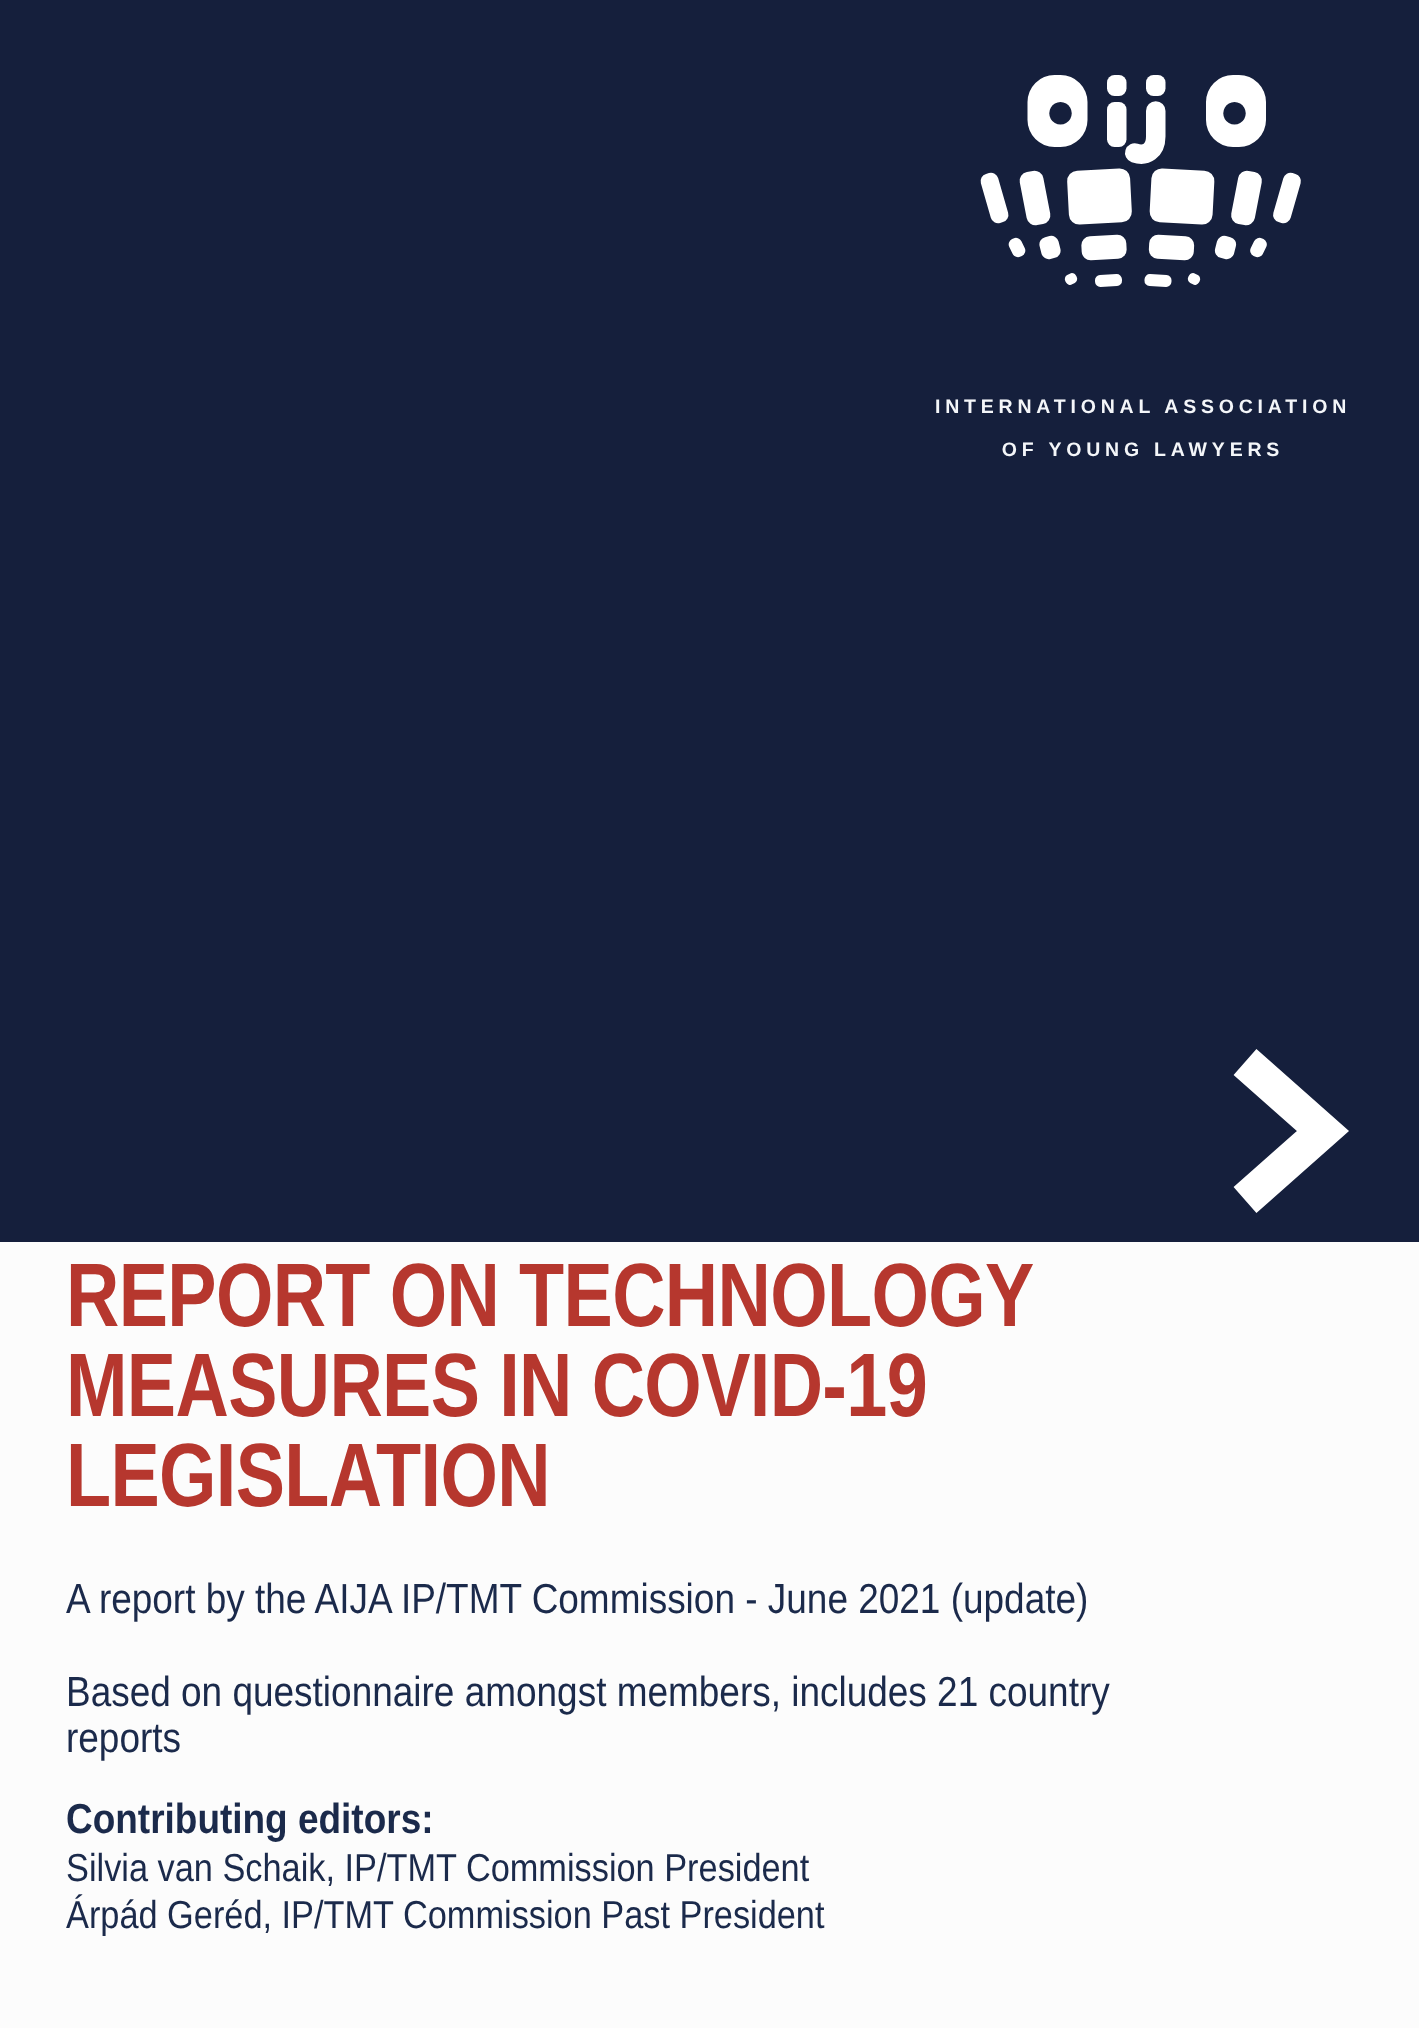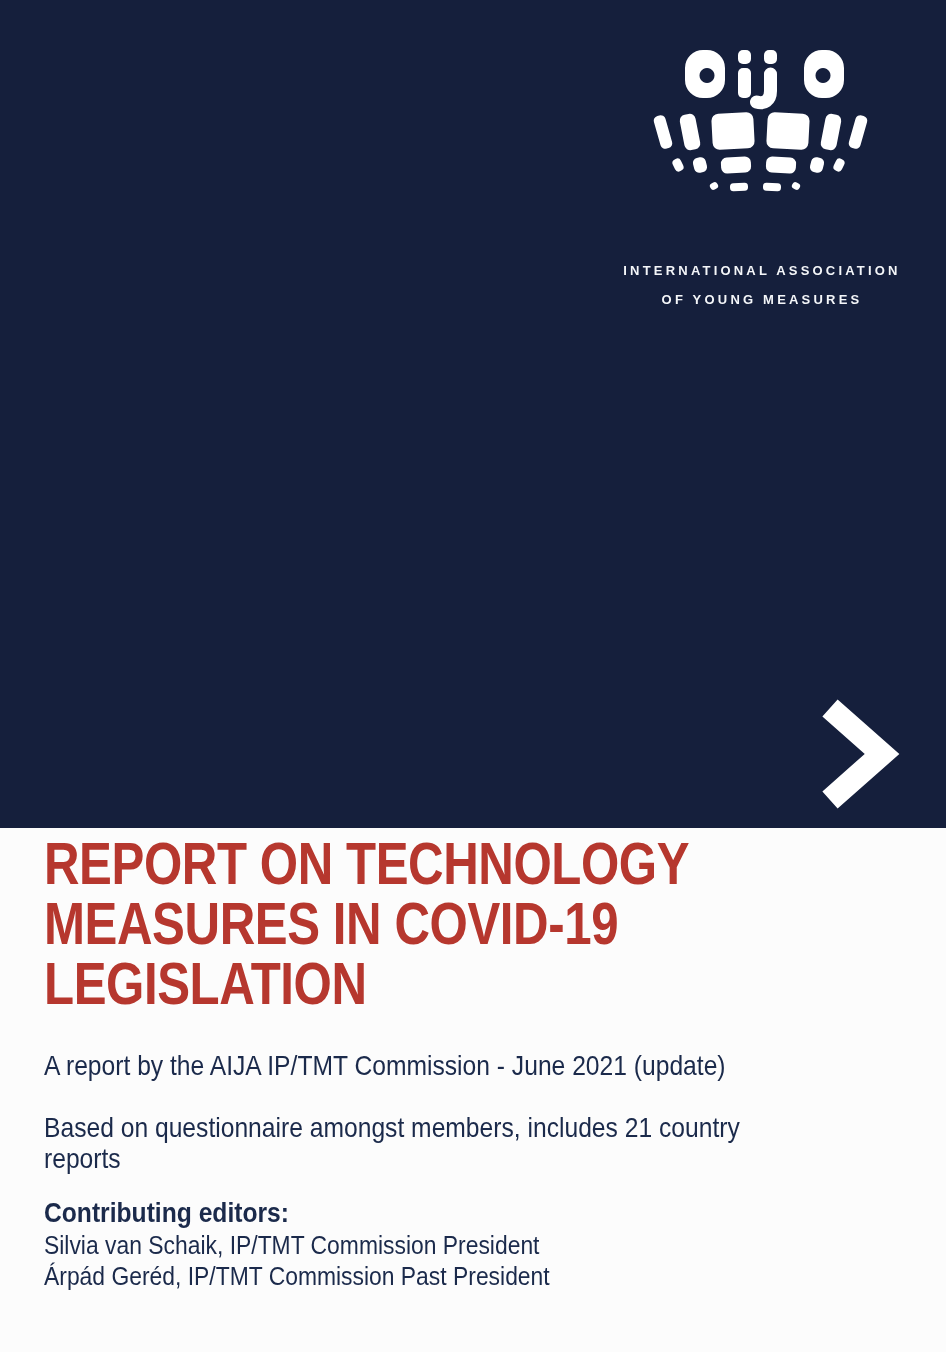--- a/index.html
+++ b/index.html
@@ -158,21 +158,21 @@
 
           <rect x="-4" y="-3.5" width="8" height="7" rx="3" transform="translate(62,146) rotate(-28)"></rect>
           <rect x="-9" y="-4" width="18" height="8" rx="3.5" transform="translate(87,147) rotate(-3)"></rect>
           <rect x="-9" y="-4" width="18" height="8" rx="3.5" transform="translate(120,147) rotate(3)"></rect>
           <rect x="-4" y="-3.5" width="8" height="7" rx="3" transform="translate(144,146) rotate(28)"></rect>
         </g>
       </svg>
 
       <div class="org-lines">
         <div>INTERNATIONAL ASSOCIATION</div>
-        <div>OF YOUNG MEASURES</div>
+        <div>OF YOUNG LAWYERS</div>
       </div>
     </div>
 
     <div class="chevron-wrap">
       <svg width="110" height="132" viewBox="0 0 110 132">
         <polyline points="34,20 86,66 34,112" fill="none" stroke="#FFFFFF" stroke-width="23" stroke-linecap="butt" stroke-linejoin="miter"></polyline>
       </svg>
     </div>
   </div>
 

